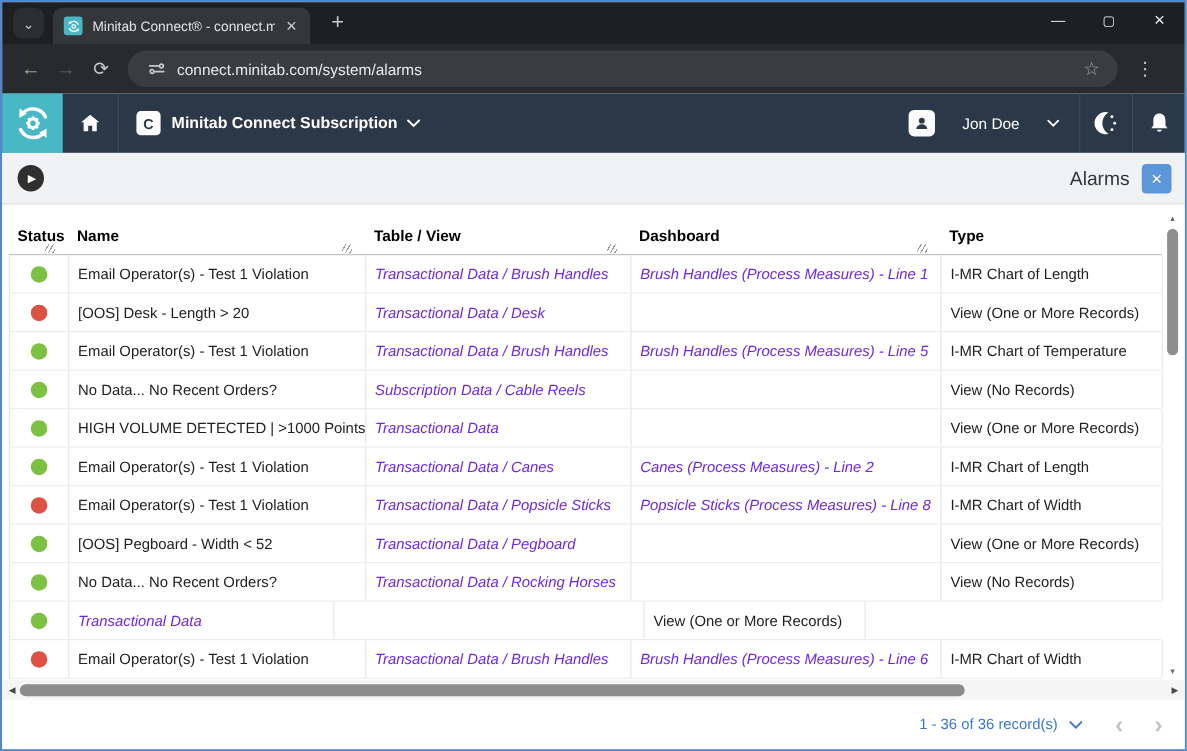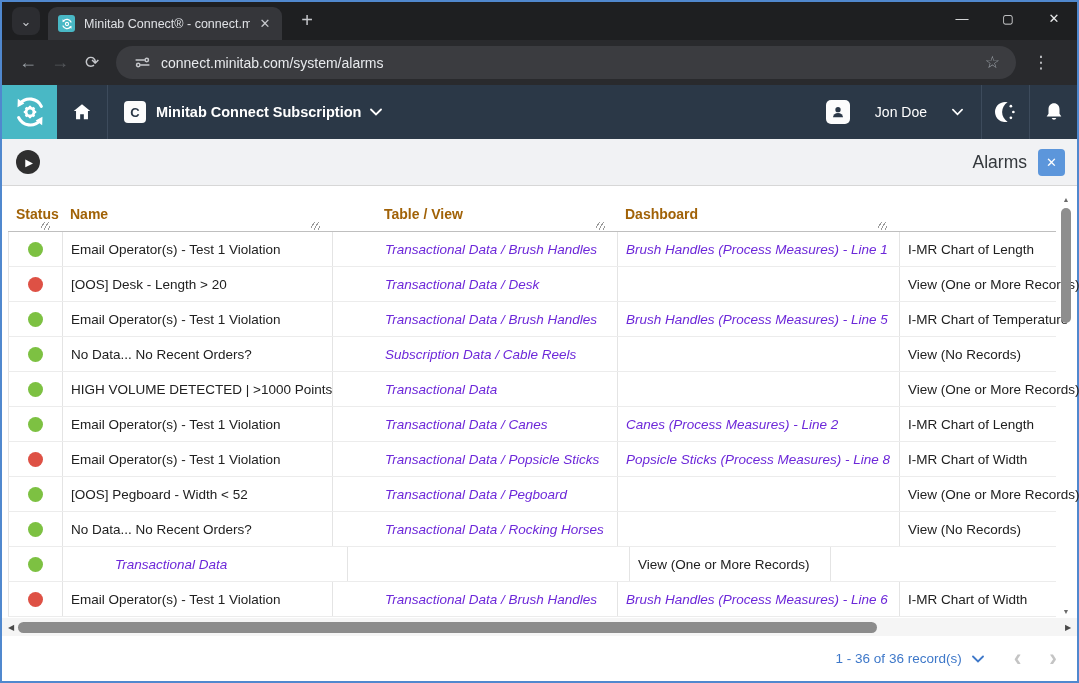--- a/index.html
+++ b/index.html
@@ -121,30 +121,30 @@
   .panel-close {
     width:27px; height:27px; background:#5C96DB; border-radius:4px; color:#FFFFFF;
     display:flex; align-items:center; justify-content:center; font-size:13px; flex:none;
   }
 
   
   .content { flex:1; position:relative; display:flex; flex-direction:column; background:#fff; }
   .table-area { margin-left:6px; width:1048px; }
   .thead { display:flex; height:46px; align-items:flex-end; border-bottom:1px solid #BFBFBF; }
   .th {
-    font-weight:bold; font-size:14px; color:#a16207; padding:0 0 9px 8px; position:relative;
+    font-weight:bold; font-size:14px; color:#000000; padding:0 0 9px 8px; position:relative;
     flex:none;
   }
   .resize-glyph {
     position:absolute; right:12px; bottom:1px; width:9px; height:8px;
     background:repeating-linear-gradient(120deg, transparent 0 2.5px, #9A9A9A 2.5px 3.5px);
   }
   .col-status { width:54px; }
   .col-name { width:270px; }
-  .col-tv { width:241px;margin-left:44px; }
+  .col-tv { width:241px; }
   .col-dash { width:282px; }
   .col-type { width:201px; }
 
   .tbody { }
   .trow { display:flex; height:35px; border-bottom:1px solid #ECECEC; border-left:1px solid #E4E4E4; }
   .td {
     border-right:1px solid #E4E4E4; display:flex; align-items:center;
     padding:0 8px; font-size:13.5px; color:#212121; white-space:nowrap; overflow:hidden; flex:none;
   }
   .td-status { justify-content:center; padding:0; }
@@ -326,20 +326,23 @@
           <span class="resize-glyph"></span>
         </div>
         <div class="th col-tv">
           <span>Table / View</span>
           <span class="resize-glyph"></span>
         </div>
         <div class="th col-dash">
           <span>Dashboard</span>
           <span class="resize-glyph"></span>
         </div>
+        <div class="th col-type">
+          <span>Type</span>
+        </div>
       </div>
       <div class="tbody">
   <div class="trow">
     <div class="td td-status col-status">
       <span class="dot dot-green"></span>
     </div>
     <div class="td col-name">
       <span class="cell-name">Email Operator(s) - Test 1 Violation</span>
     </div>
     <div class="td col-tv">

